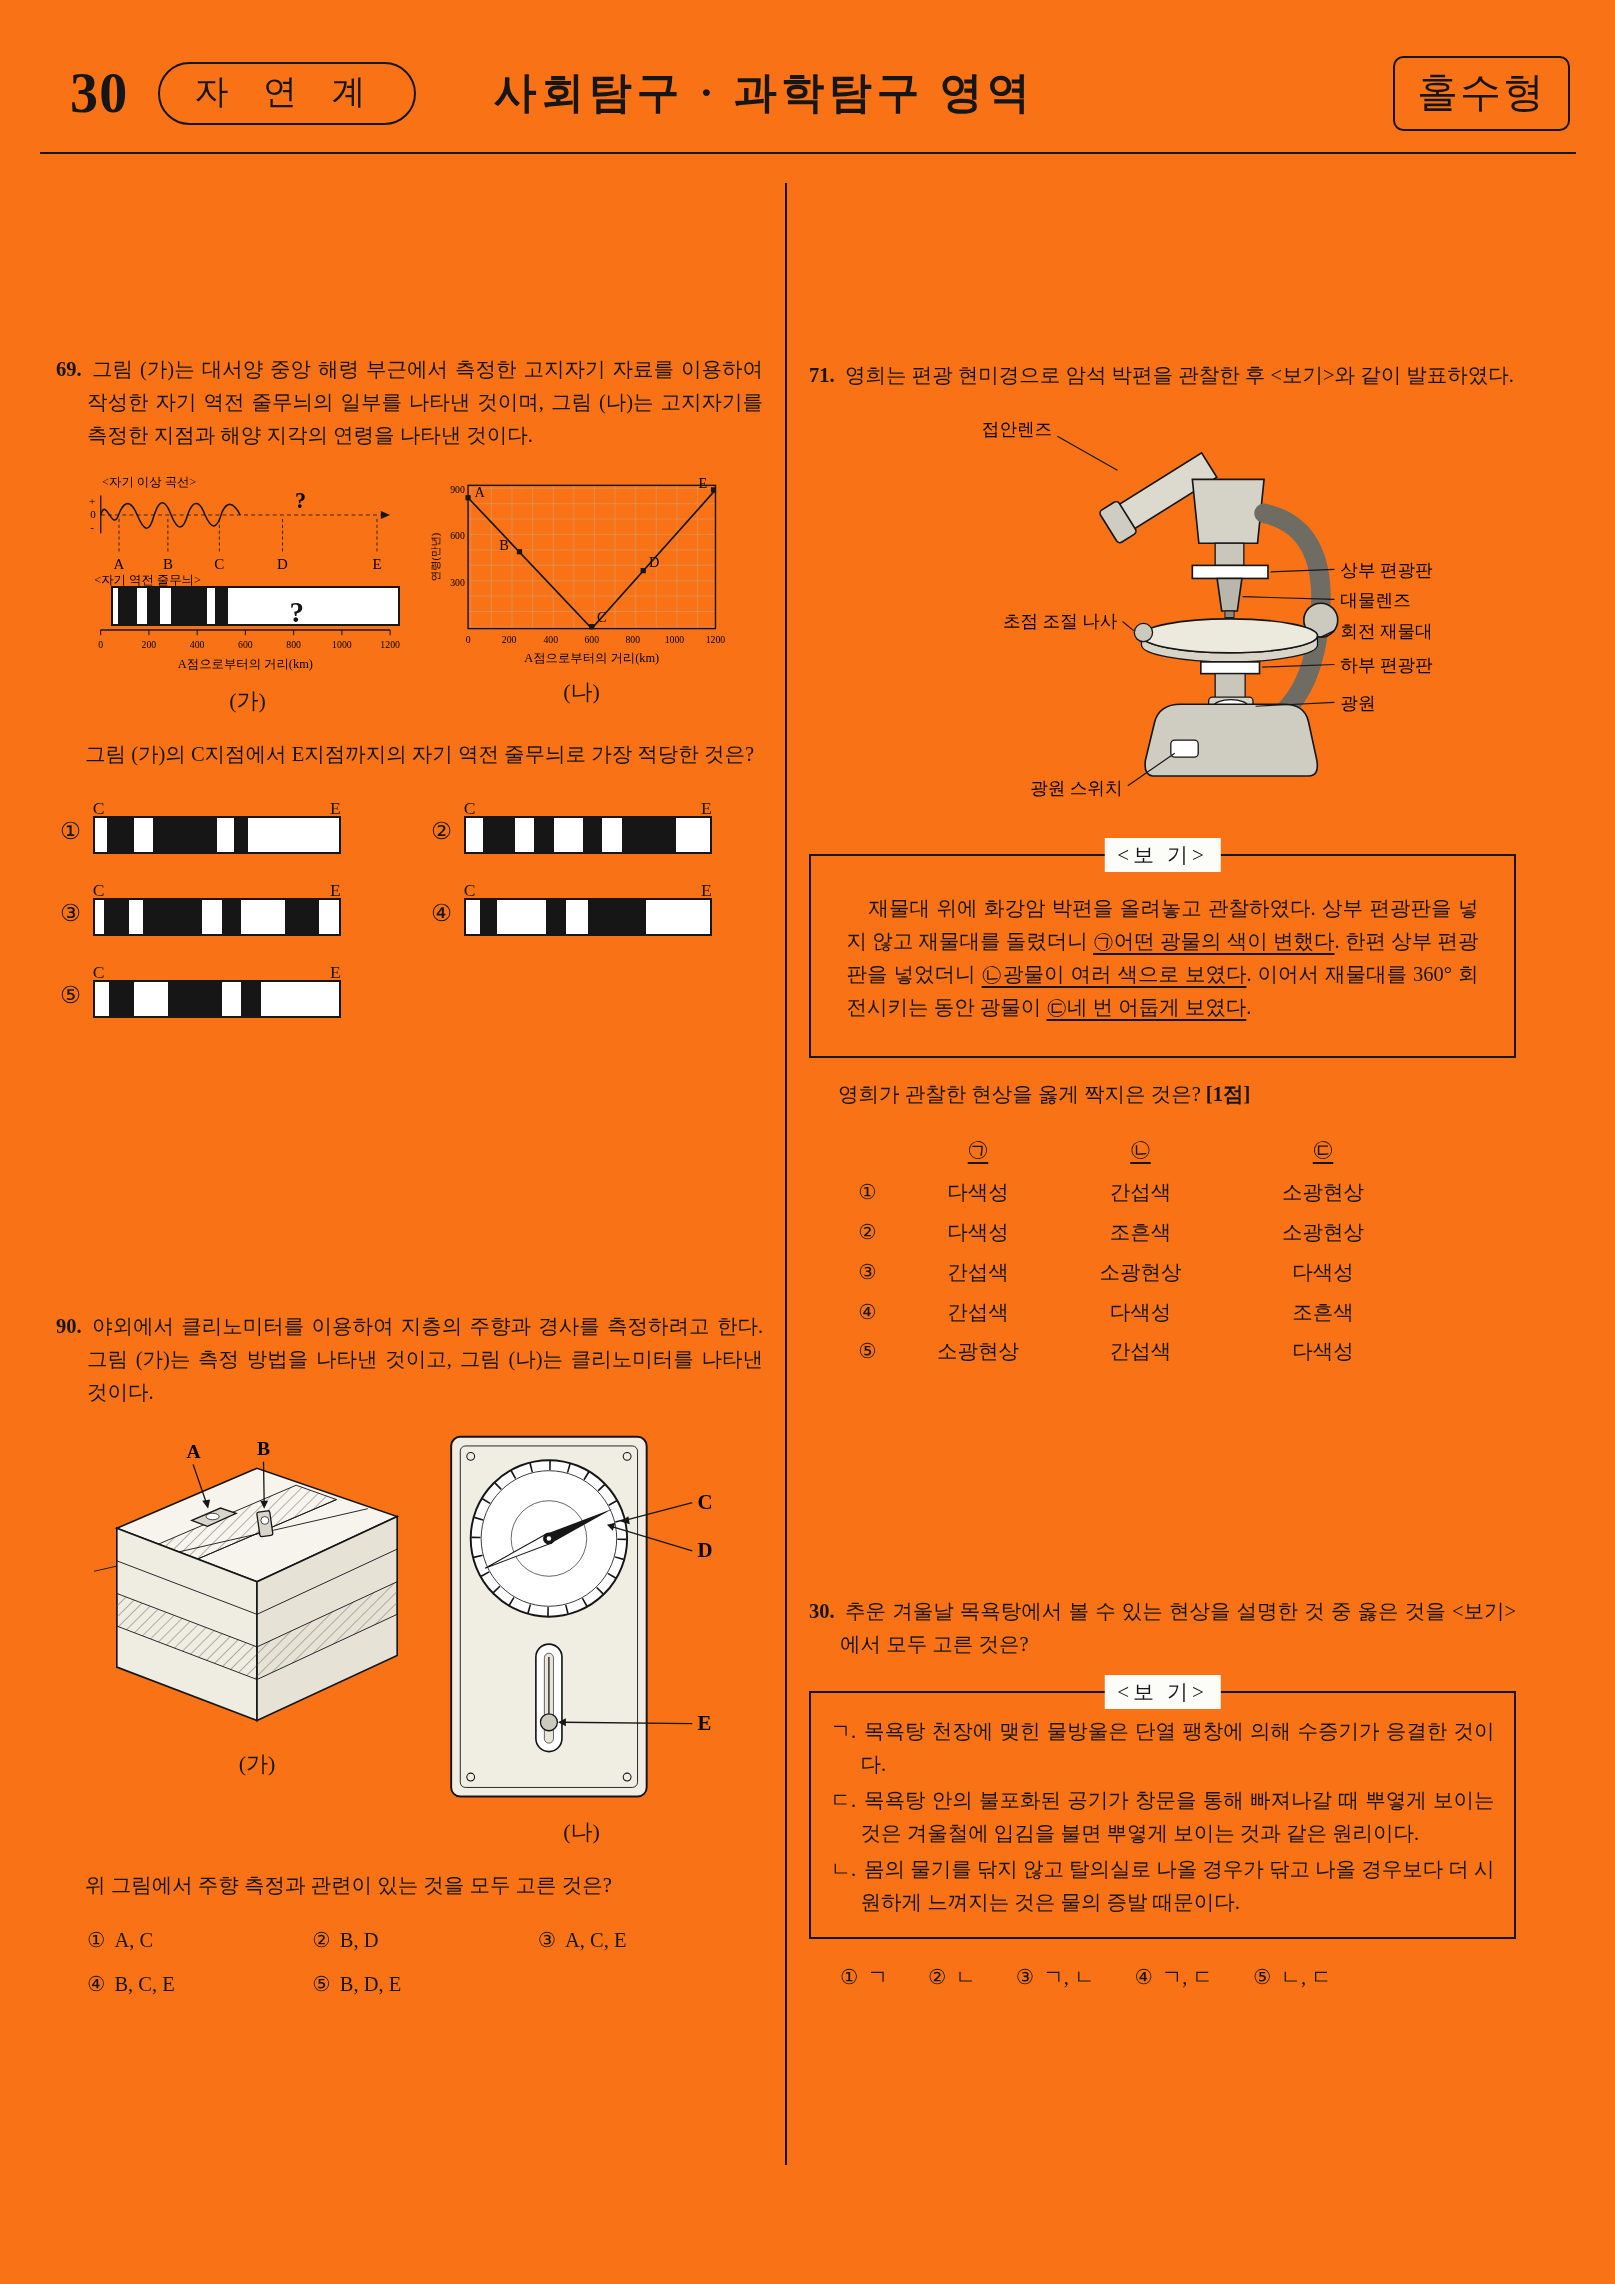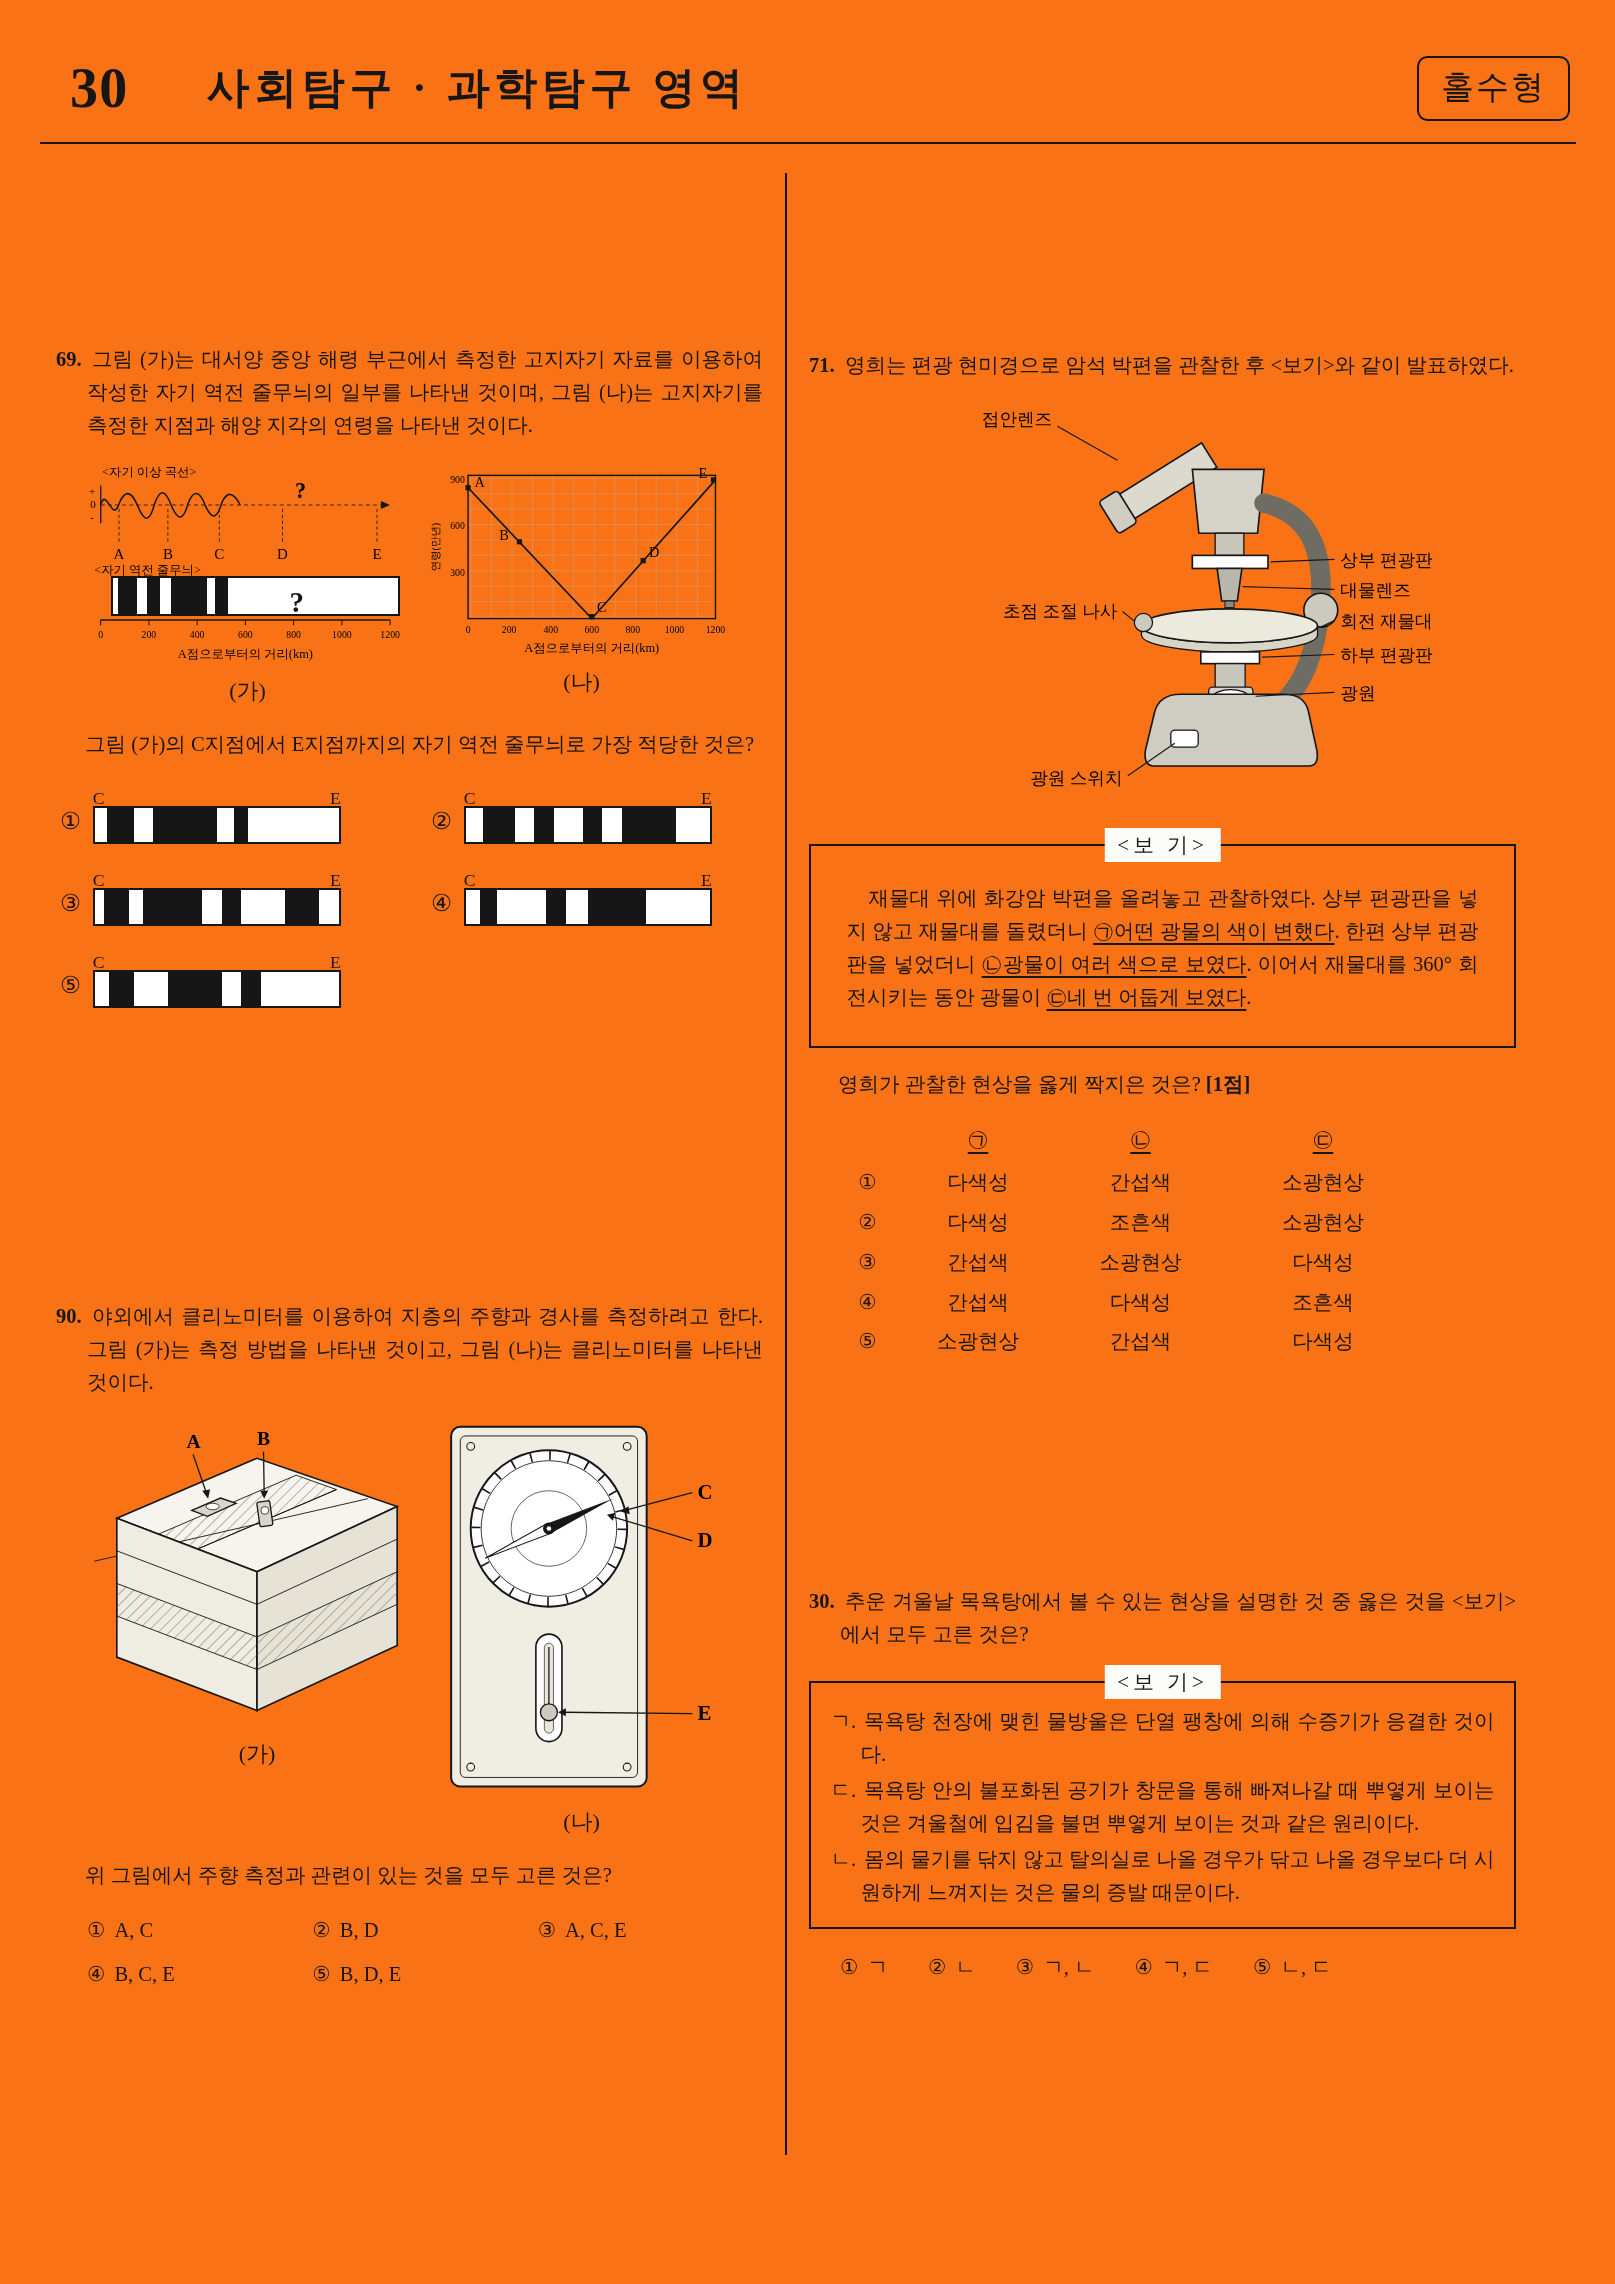--- a/index.html
+++ b/index.html
@@ -9,21 +9,21 @@
   svg { font-family:inherit; }
   u { text-underline-offset:4.6px; }
 
   
   .header { display:flex; align-items:center; padding:56px 46px 0 70px; }
   .page-num { font-size:56px; font-weight:bold; letter-spacing:1.3px; }
   .track-badge { border:2.6px solid #161616; border-radius:46px; padding:5.2px 35px 7.8px;
                  font-size:34px; letter-spacing:13px; margin-left:29px; white-space:nowrap; }
   .main-title { font-size:43px; font-weight:700; letter-spacing:4.6px; margin-left:78px; white-space:nowrap; }
   .format-badge { margin-left:auto; border:2.6px solid #161616; border-radius:10.4px;
-                  padding:6.5px 22px 9px; font-size:33px; letter-spacing:2px; white-space:nowrap; }
+                  padding:6.5px 22px 9px; font-size:41px; letter-spacing:2px; white-space:nowrap; }
   .top-rule { height:2.6px; background:#161616; margin:21px 40px 0; }
 
   
   .columns { display:flex; align-items:center; padding:29px 56px 0; }
   .col { width:707px; font-size:20.5px; line-height:1.62; text-align:justify; }
   .divider { width:2px; background:#161616; height:1982px; margin:0 22px; flex:none; }
 
   .q-head { padding-left:31px; text-indent:-31px; margin:5.2px 0 0; }
   .q-num { font-weight:bold; margin-right:10.4px; }
   .q-prompt { margin:19.6px 0 0 29px; }
@@ -68,20 +68,21 @@
   .spacer-q70 { height:287px; }
   .spacer-q72 { height:215px; }
 </style>
 </head>
 <body>
 
 <div class="page">
 
   <div class="header">
     <span class="page-num">30</span>
+    <span class="track-badge">자 연 계</span>
     <span class="main-title">사회탐구 · 과학탐구 영역</span>
     <span class="format-badge">홀수형</span>
   </div>
   <div class="top-rule"></div>
 
   <div class="columns">
 
     <div class="col">
 
       <div>

